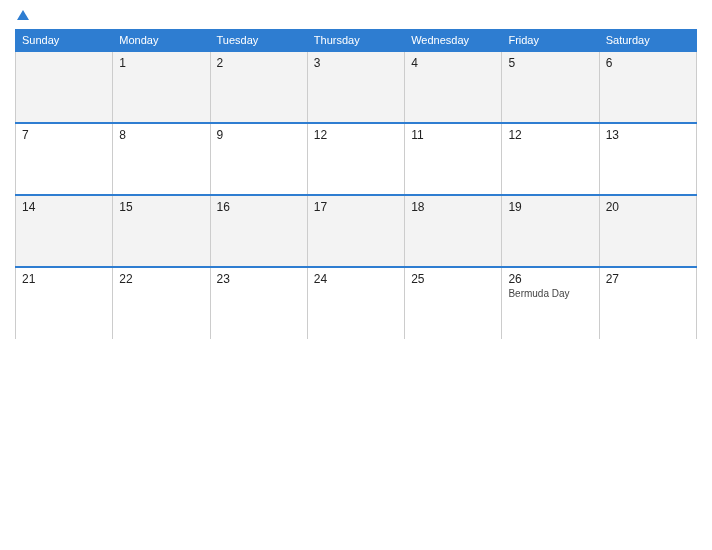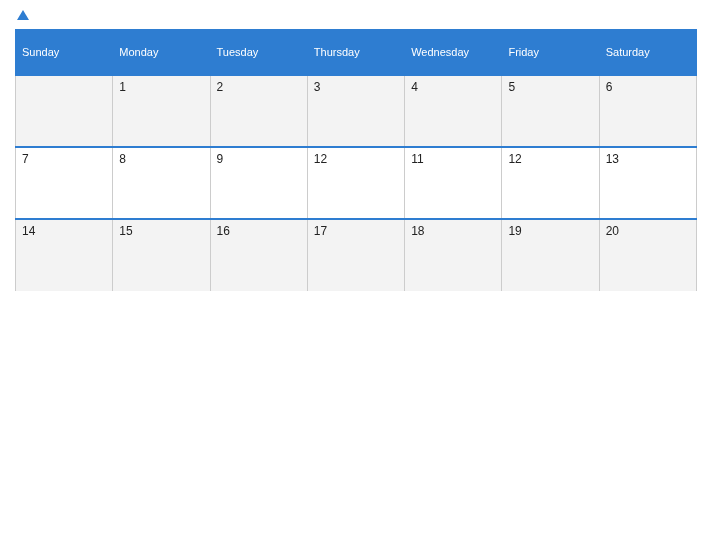--- a/index.html
+++ b/index.html
@@ -81,21 +81,21 @@
     }
 
     .calendar thead tr {
       background-color: #2e7dd1;
     }
 
     .calendar thead th {
       color: #fff;
       font-size: 11px;
       font-weight: normal;
-      padding: 16px 6px;
+      padding: 4px 6px;
       text-align: left;
       border: 1px solid #2e7dd1;
     }
 
     .calendar tbody tr {
       height: 72px;
     }
 
     .calendar tbody tr:nth-child(odd) {
       background-color: #f3f3f3;
@@ -222,16 +222,40 @@
           <td>
             <div class="day-number">18</div>
           </td>
           <td>
             <div class="day-number">19</div>
           </td>
           <td>
             <div class="day-number">20</div>
           </td>
         </tr>
+        <tr>
+          <td>
+            <div class="day-number">21</div>
+          </td>
+          <td>
+            <div class="day-number">22</div>
+          </td>
+          <td>
+            <div class="day-number">23</div>
+          </td>
+          <td>
+            <div class="day-number">24</div>
+          </td>
+          <td>
+            <div class="day-number">25</div>
+          </td>
+          <td>
+            <div class="day-number">26</div>
+            <div class="holiday-name">Bermuda Day</div>
+          </td>
+          <td>
+            <div class="day-number">27</div>
+          </td>
+        </tr>
       </tbody>
   </table>
 
 </div>
 
 </body></html>

